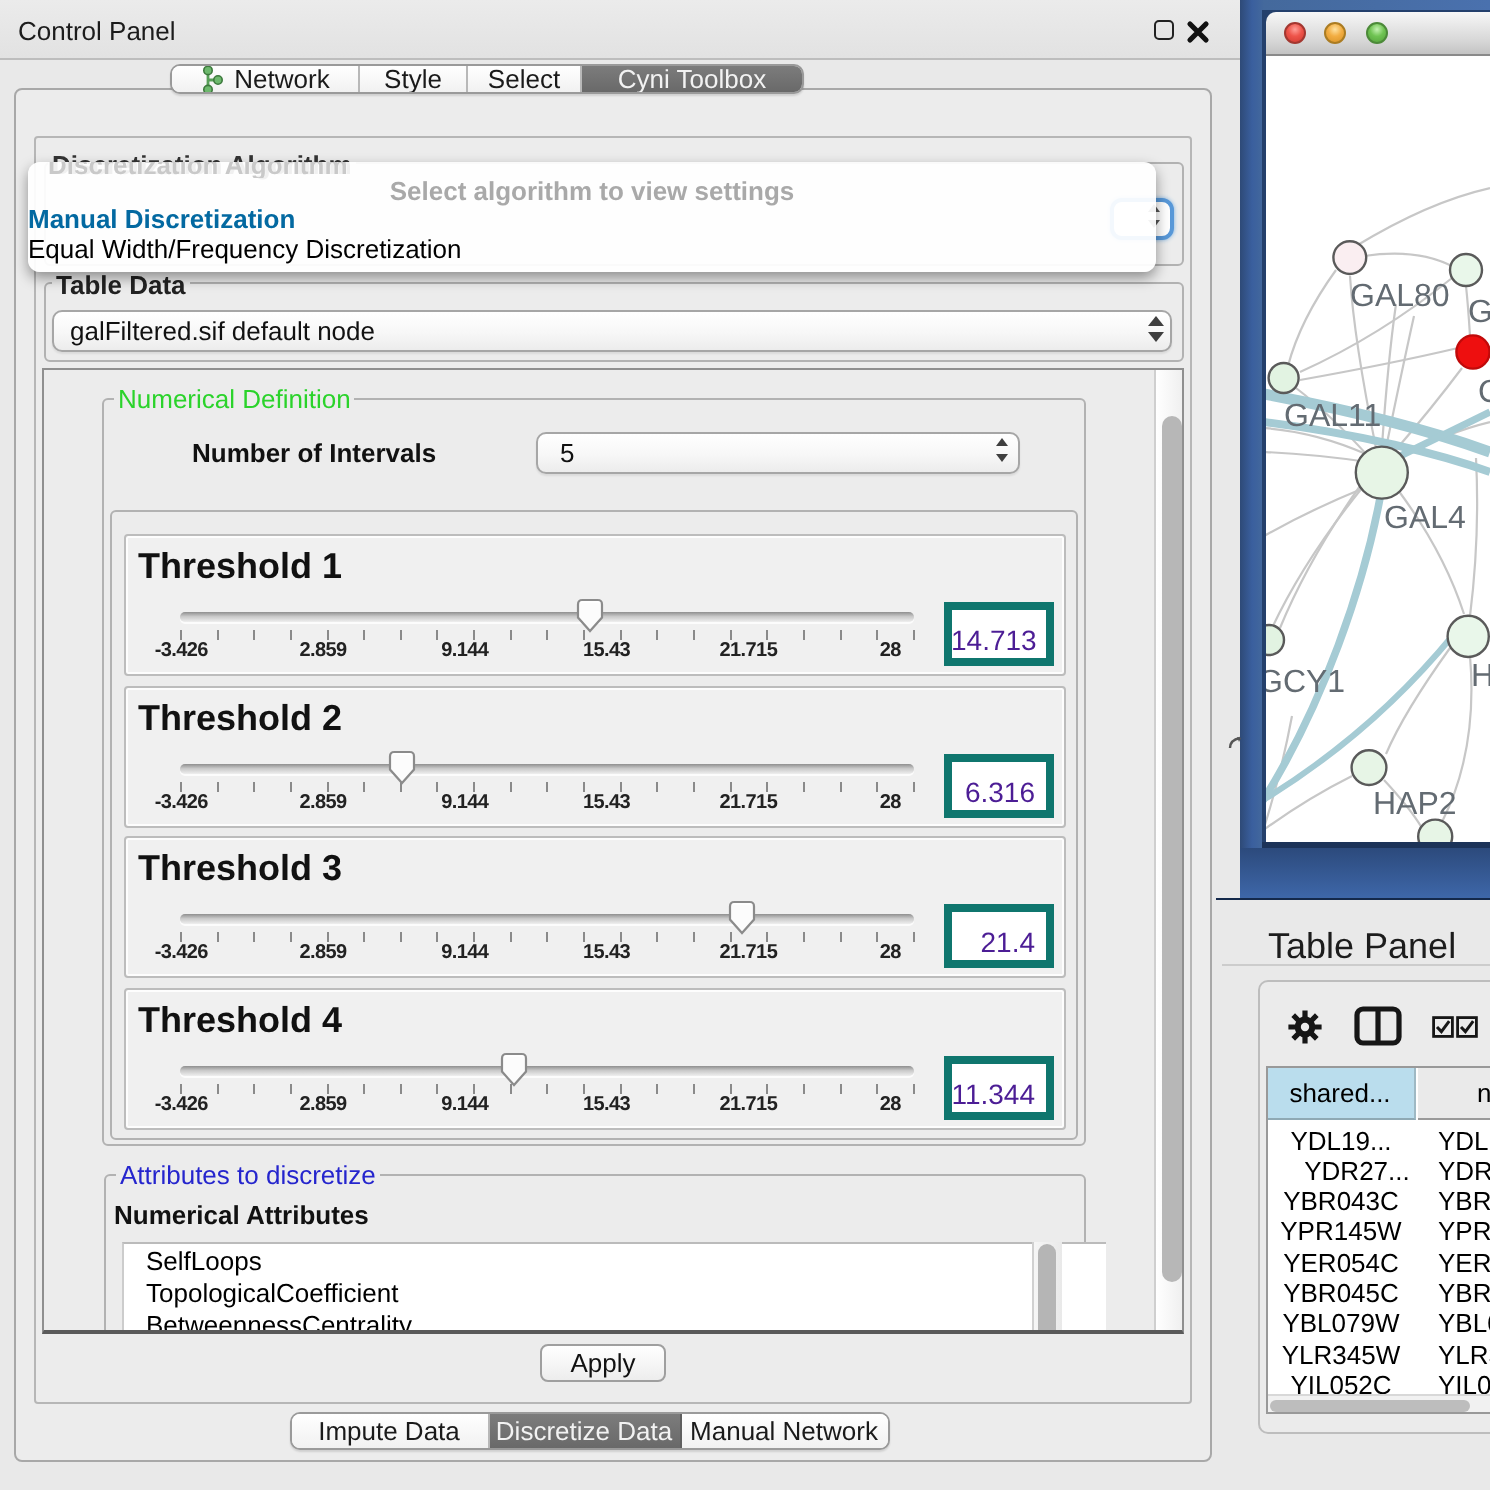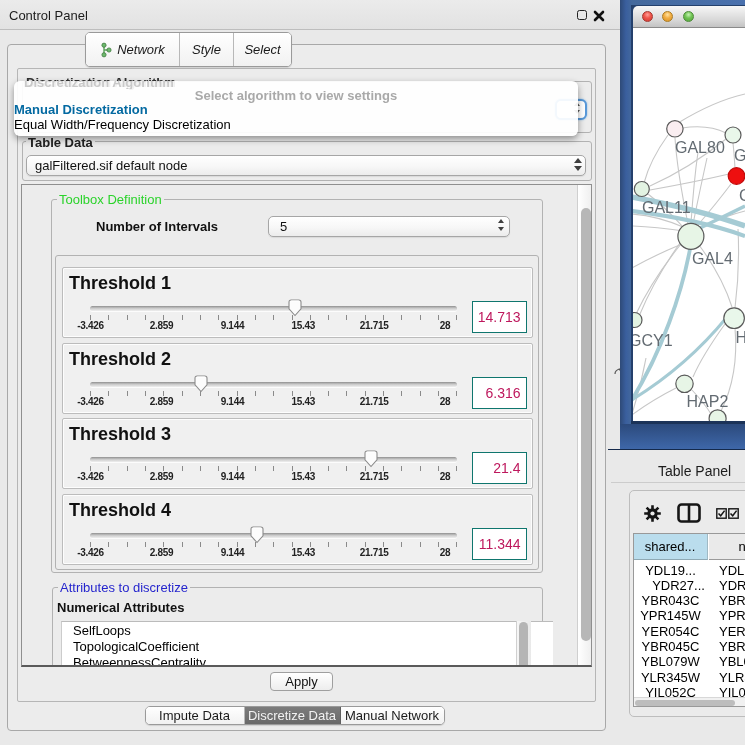--- a/index.html
+++ b/index.html
@@ -20,43 +20,44 @@
 .seg>div.sel{background:linear-gradient(#7c7c7c,#696969);color:#f2f2f2;border-right-color:#5f5f5f;}
 .tpanel{position:absolute;left:62px;width:471px;height:71px;background:#f0f0f0;
   border:1px solid #bcbcbc;border-radius:2px;box-shadow:inset 0 0 0 1px #fdfdfd;}
 .tlab{position:absolute;left:6px;top:5px;font-size:18px;font-weight:bold;color:#111;}
 .track{position:absolute;left:27px;top:38px;width:367px;height:5px;border-radius:3px;
   background:linear-gradient(#8f8f8f,#c9c9c9 45%,#efefef);box-shadow:0 1px 0 rgba(255,255,255,0.8);}
 .ticks{position:absolute;top:47px;height:5px;
   background:repeating-linear-gradient(90deg,#8a8a8a 0,#8a8a8a 1px,transparent 1px,transparent 18.32px);}
 .slab{position:absolute;top:52px;font-size:10px;font-weight:bold;color:#222;transform:translateX(-50%);letter-spacing:-0.3px;}
 .vbox{position:absolute;left:408.5px;top:33px;width:55px;height:32px;background:#fff;
-  border:1px solid #0f766e;font-size:14px;color:#be185d;text-align:right;line-height:30px;padding-right:5px;}
+  border:4px solid #0f766e;font-size:14px;color:#4c1d95;text-align:right;line-height:30px;padding-right:5px;}
 .thumb{position:absolute;top:31px;}
 .row{position:absolute;width:200px;font-size:13px;color:#000;white-space:nowrap;}
 </style></head>
 <body>
 <div class="ab" style="left:0;top:0;width:620px;height:745px;background:#e9e9e9;"></div>
 <div class="ab" style="left:0;top:0;width:620px;height:30px;background:linear-gradient(#ebebeb,#e2e2e2);border-bottom:1px solid #bdbdbd;"></div>
 <div class="ab" style="left:9px;top:8px;font-size:13px;color:#1c1c1c;">Control Panel</div>
 <div class="ab" style="left:577px;top:10px;width:10px;height:10px;border:1.6px solid #222;border-radius:2.5px;"></div>
 <svg class="ab" style="left:593px;top:10px;" width="12" height="12" viewBox="0 0 12 12">
     <path d="M2,2 L10,10 M10,2 L2,10" stroke="#111" stroke-width="2.6" stroke-linecap="round"></path>
   </svg>
 <div class="ab" style="left:7px;top:44px;width:599px;height:687px;background:#ececec;border:1px solid #a8a8a8;border-radius:4px;"></div>
 <div class="ab" style="left:17px;top:68px;width:579px;height:634px;background:#ececec;border:1px solid #b6b6b6;border-radius:2px;"></div>
-<div class="seg" style="left:85px;top:32px;height:35px;font-style:italic;">
+<div class="seg" style="left:85px;top:32px;height:15px;">
     <div style="width:94px;"><svg width="13" height="16" viewBox="0 0 13 16" style="margin-right:4px;">
         <path d="M4,4 L4,12 M4,8 L9,8" stroke="#58a058" stroke-width="1.4" fill="none"></path>
         <circle cx="4" cy="3.2" r="2.1" fill="#6db96d" stroke="#3d7a3d" stroke-width="0.8"></circle>
         <circle cx="9" cy="8" r="2.1" fill="#6db96d" stroke="#3d7a3d" stroke-width="0.8"></circle>
         <circle cx="4" cy="12.8" r="2.1" fill="#6db96d" stroke="#3d7a3d" stroke-width="0.8"></circle>
       </svg>Network</div>
     <div style="width:54px;">Style</div>
     <div style="width:57px;">Select</div>
+    <div class="sel" style="width:110px;">Cyni Toolbox</div>
   </div>
 <div class="gbox" style="left:22px;top:141px;width:570px;height:40px;"></div>
 <div class="gtitle" style="left:26px;top:135px;font-weight:bold;color:#222;">Table Data</div>
 <div class="combo ab" style="left:26px;top:155px;width:560px;height:21px;"></div>
 <div class="ab" style="left:35px;top:158px;font-size:13px;color:#111;">galFiltered.sif default node</div>
 <div class="arr arrU ab" style="left:574px;top:158px;"></div>
 <div class="arr arrD ab" style="left:574px;top:166px;"></div>
 <div class="gbox" style="left:22px;top:81px;width:570px;height:52px;"></div>
 <div class="gtitle" style="left:24px;top:75px;font-weight:bold;color:#333;">Discretization Algorithm</div>
 <div class="ab" style="left:555px;top:99px;width:32px;height:21px;background:#fff;border:2px solid #5898d8;border-radius:6px;box-shadow:0 0 2px #7ab0e0;"></div>
@@ -64,21 +65,21 @@
 <div class="arr arrD ab" style="left:574px;top:110px;border-left-width:3.5px;border-right-width:3.5px;border-top-width:4.5px;border-top-color:#555;"></div>
 <div class="ab" style="left:14px;top:81px;width:564px;height:55px;background:rgba(255,255,255,0.93);border-radius:6px;box-shadow:0 3px 7px rgba(0,0,0,0.4);"></div>
 <div class="ab" style="left:24px;top:81px;width:220px;height:8px;overflow:hidden;">
     <div style="position:absolute;left:0;top:-6px;font-size:13px;font-weight:bold;color:#c9c9c9;white-space:nowrap;">Discretization Algorithm</div>
   </div>
 <div class="ab" style="left:14px;top:88px;width:564px;text-align:center;font-size:13px;font-weight:bold;color:#a9a9a9;">Select algorithm to view settings</div>
 <div class="ab" style="left:14px;top:102px;font-size:13px;font-weight:bold;color:#0369a1;">Manual Discretization</div>
 <div class="ab" style="left:14px;top:117px;font-size:13px;color:#000;">Equal Width/Frequency Discretization</div>
 <div class="ab" style="left:21px;top:184px;width:571px;height:483px;border:1px solid #8f8f8f;border-bottom:2px solid #5a5a5a;background:#ececec;overflow:hidden;">
 <div class="gbox" style="left:29px;top:14px;width:492px;height:374px;"></div>
-<div class="gtitle" style="left:35px;top:7px;color:#2bd32b;">Toolbox Definition</div>
+<div class="gtitle" style="left:35px;top:7px;color:#2bd32b;">Numerical Definition</div>
 <div class="ab" style="left:74px;top:34px;font-size:13px;font-weight:bold;color:#111;">Number of Intervals</div>
 <div class="combo ab" style="left:246px;top:31px;width:242px;height:21px;"></div>
 <div class="ab" style="left:258px;top:34px;font-size:13px;color:#111;">5</div>
 <div class="arr arrU ab" style="left:476px;top:34px;border-left-width:3.5px;border-right-width:3.5px;border-bottom-width:4.5px;"></div>
 <div class="arr arrD ab" style="left:476px;top:42px;border-left-width:3.5px;border-right-width:3.5px;border-top-width:4.5px;"></div>
 <div class="gbox" style="left:33px;top:70px;width:484px;height:315px;"></div>
 <div class="tpanel" style="left:40px;top:82px;">
       <div class="tlab">Threshold 1</div>
       <div class="track"></div>
       <div class="ticks" style="left:27px;width:368px;"></div>
@@ -221,21 +222,21 @@
 <text x="692" y="264">GAL4</text>
 <text x="629" y="346">GCY1</text>
 <text x="735.5" y="343">HIS7</text>
 <text x="686.5" y="407">HAP2</text>
 </g>
 </svg>
   </div>
 <div class="ab" style="left:631px;top:421px;width:114px;height:3px;background:#1c3358;"></div>
 <div class="ab" style="left:620px;top:424px;width:125px;height:25px;background:linear-gradient(#2c4a7c,#3e67a9);"></div>
 <div class="ab" style="left:608px;top:449px;width:137px;height:296px;background:#e9e9e9;border-top:1px solid #14294b;"></div>
-<div class="ab" style="left:634px;top:463px;font-size:14px;color:#1c1c1c;margin-left:24px;">Table Panel</div>
+<div class="ab" style="left:634px;top:463px;font-size:18px;color:#1c1c1c;">Table Panel</div>
 <div class="ab" style="left:611px;top:482px;width:134px;height:1px;background:#cccccc;"></div>
 <div class="ab" style="left:629px;top:490px;width:130px;height:227px;background:#ebebeb;border:1px solid #bdbdbd;border-radius:5px;"></div>
 <svg class="ab" style="left:643px;top:504px;" width="19" height="19" viewBox="0 0 19 19">
     <g fill="#161616">
       <circle cx="9.5" cy="9.5" r="5.2"></circle>
       <g stroke="#161616" stroke-width="2.6">
         <path d="M9.5,1.2 L9.5,17.8 M1.2,9.5 L17.8,9.5 M3.6,3.6 L15.4,15.4 M15.4,3.6 L3.6,15.4"></path>
       </g>
     </g>
     <circle cx="9.5" cy="9.5" r="2.1" fill="#ebebeb"></circle>

